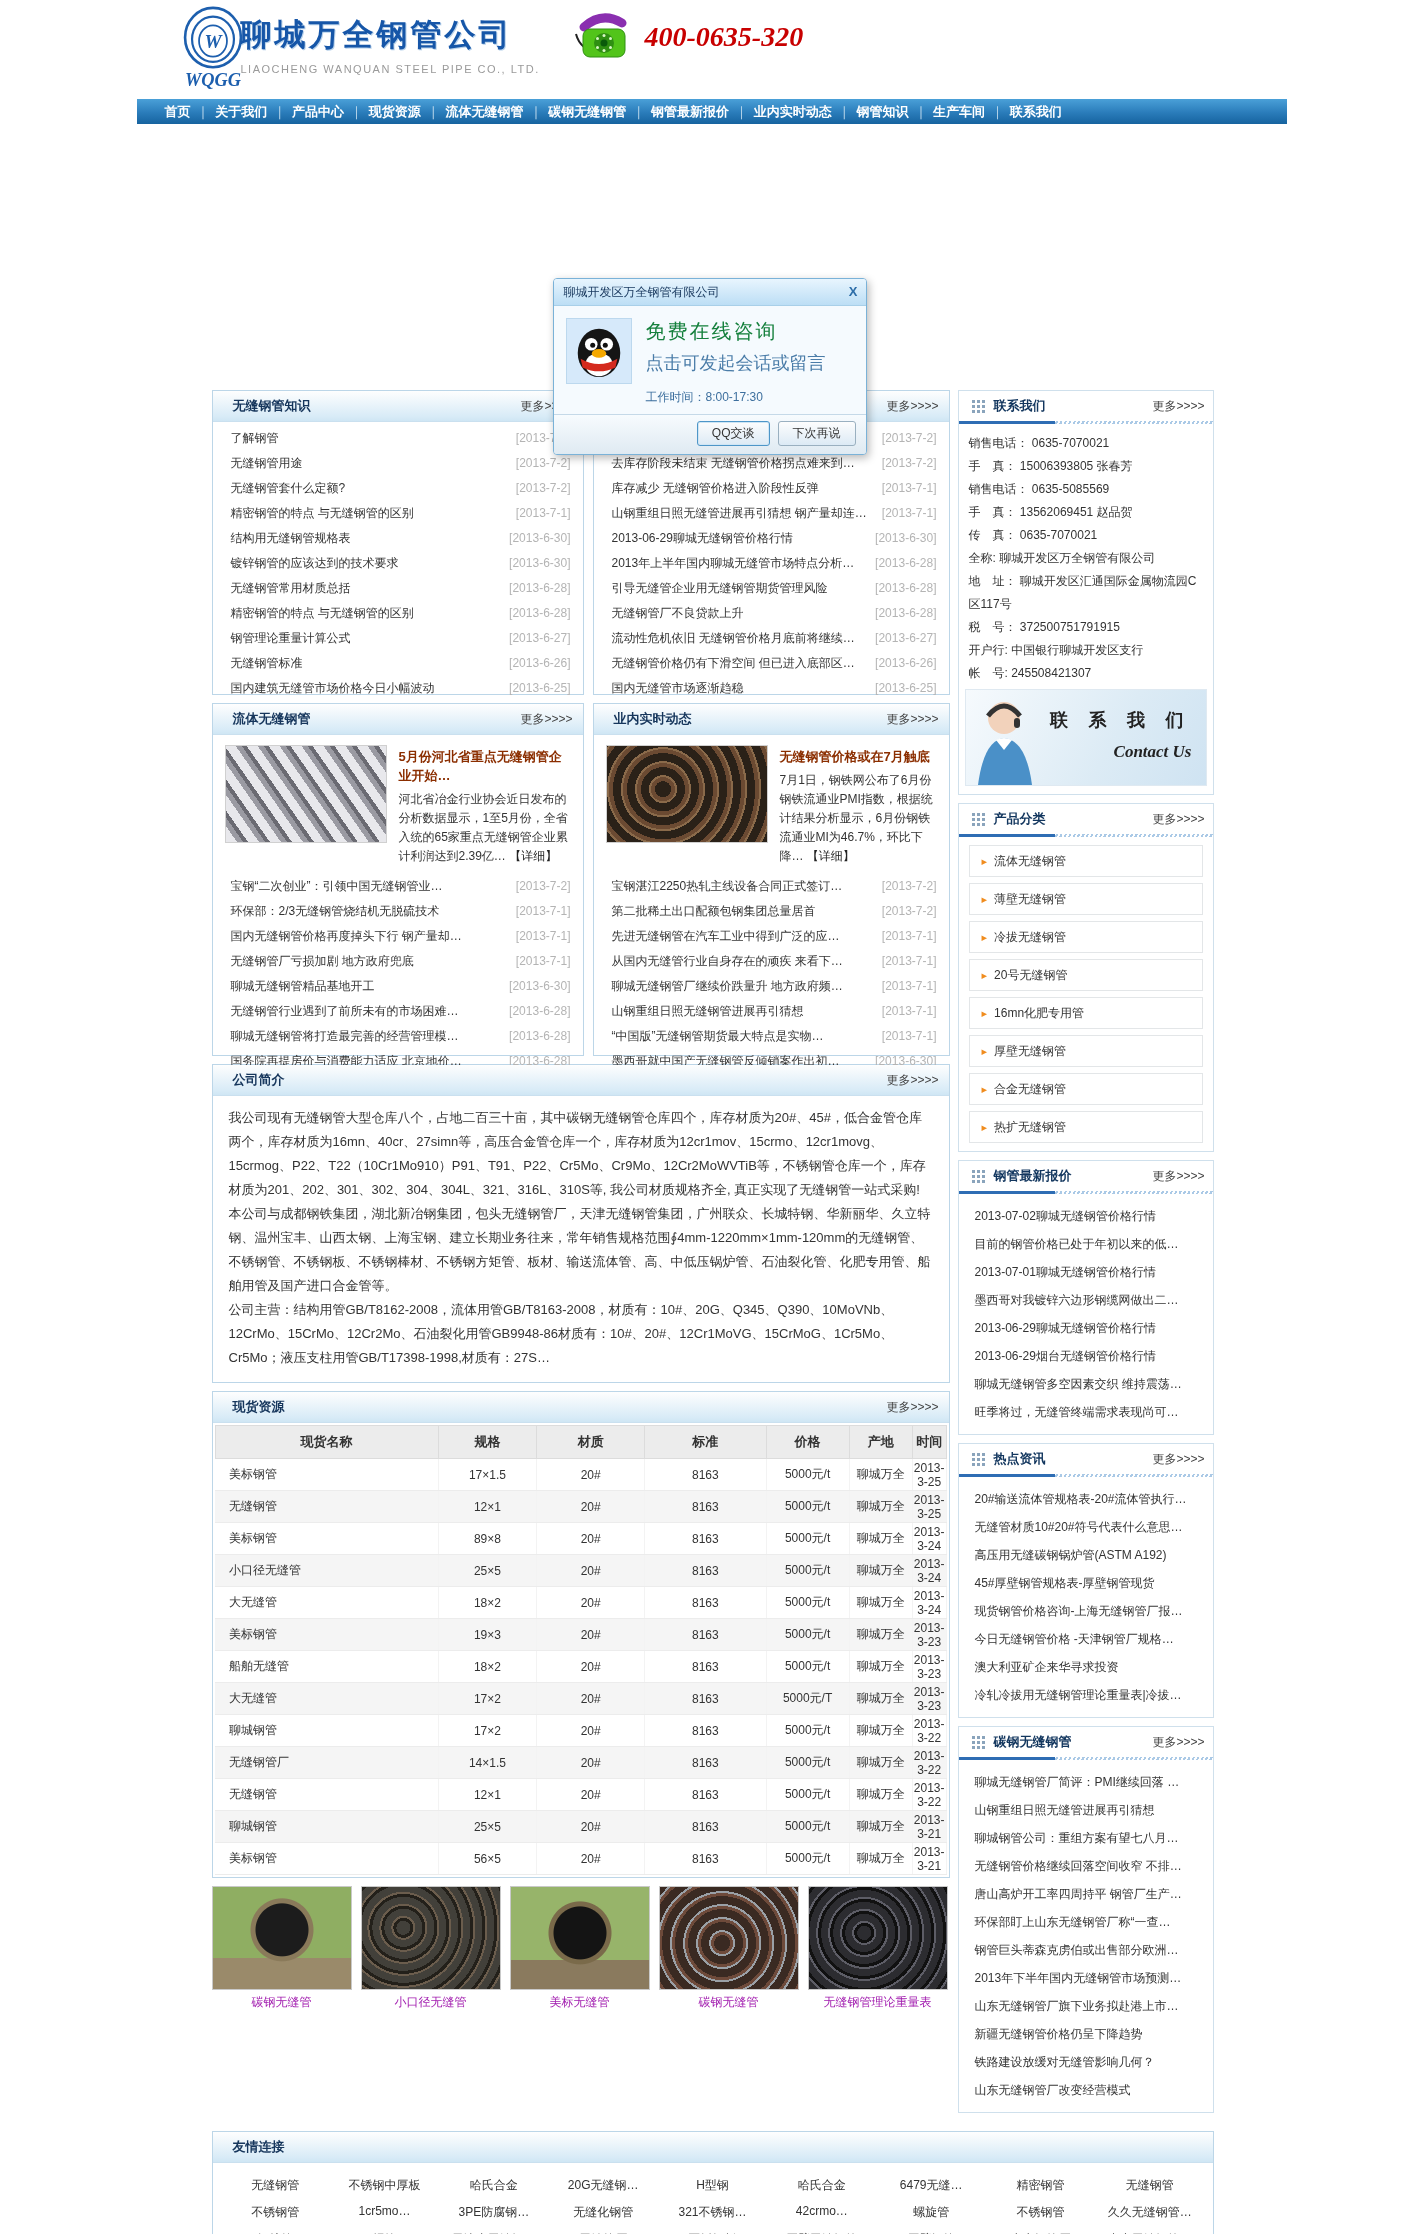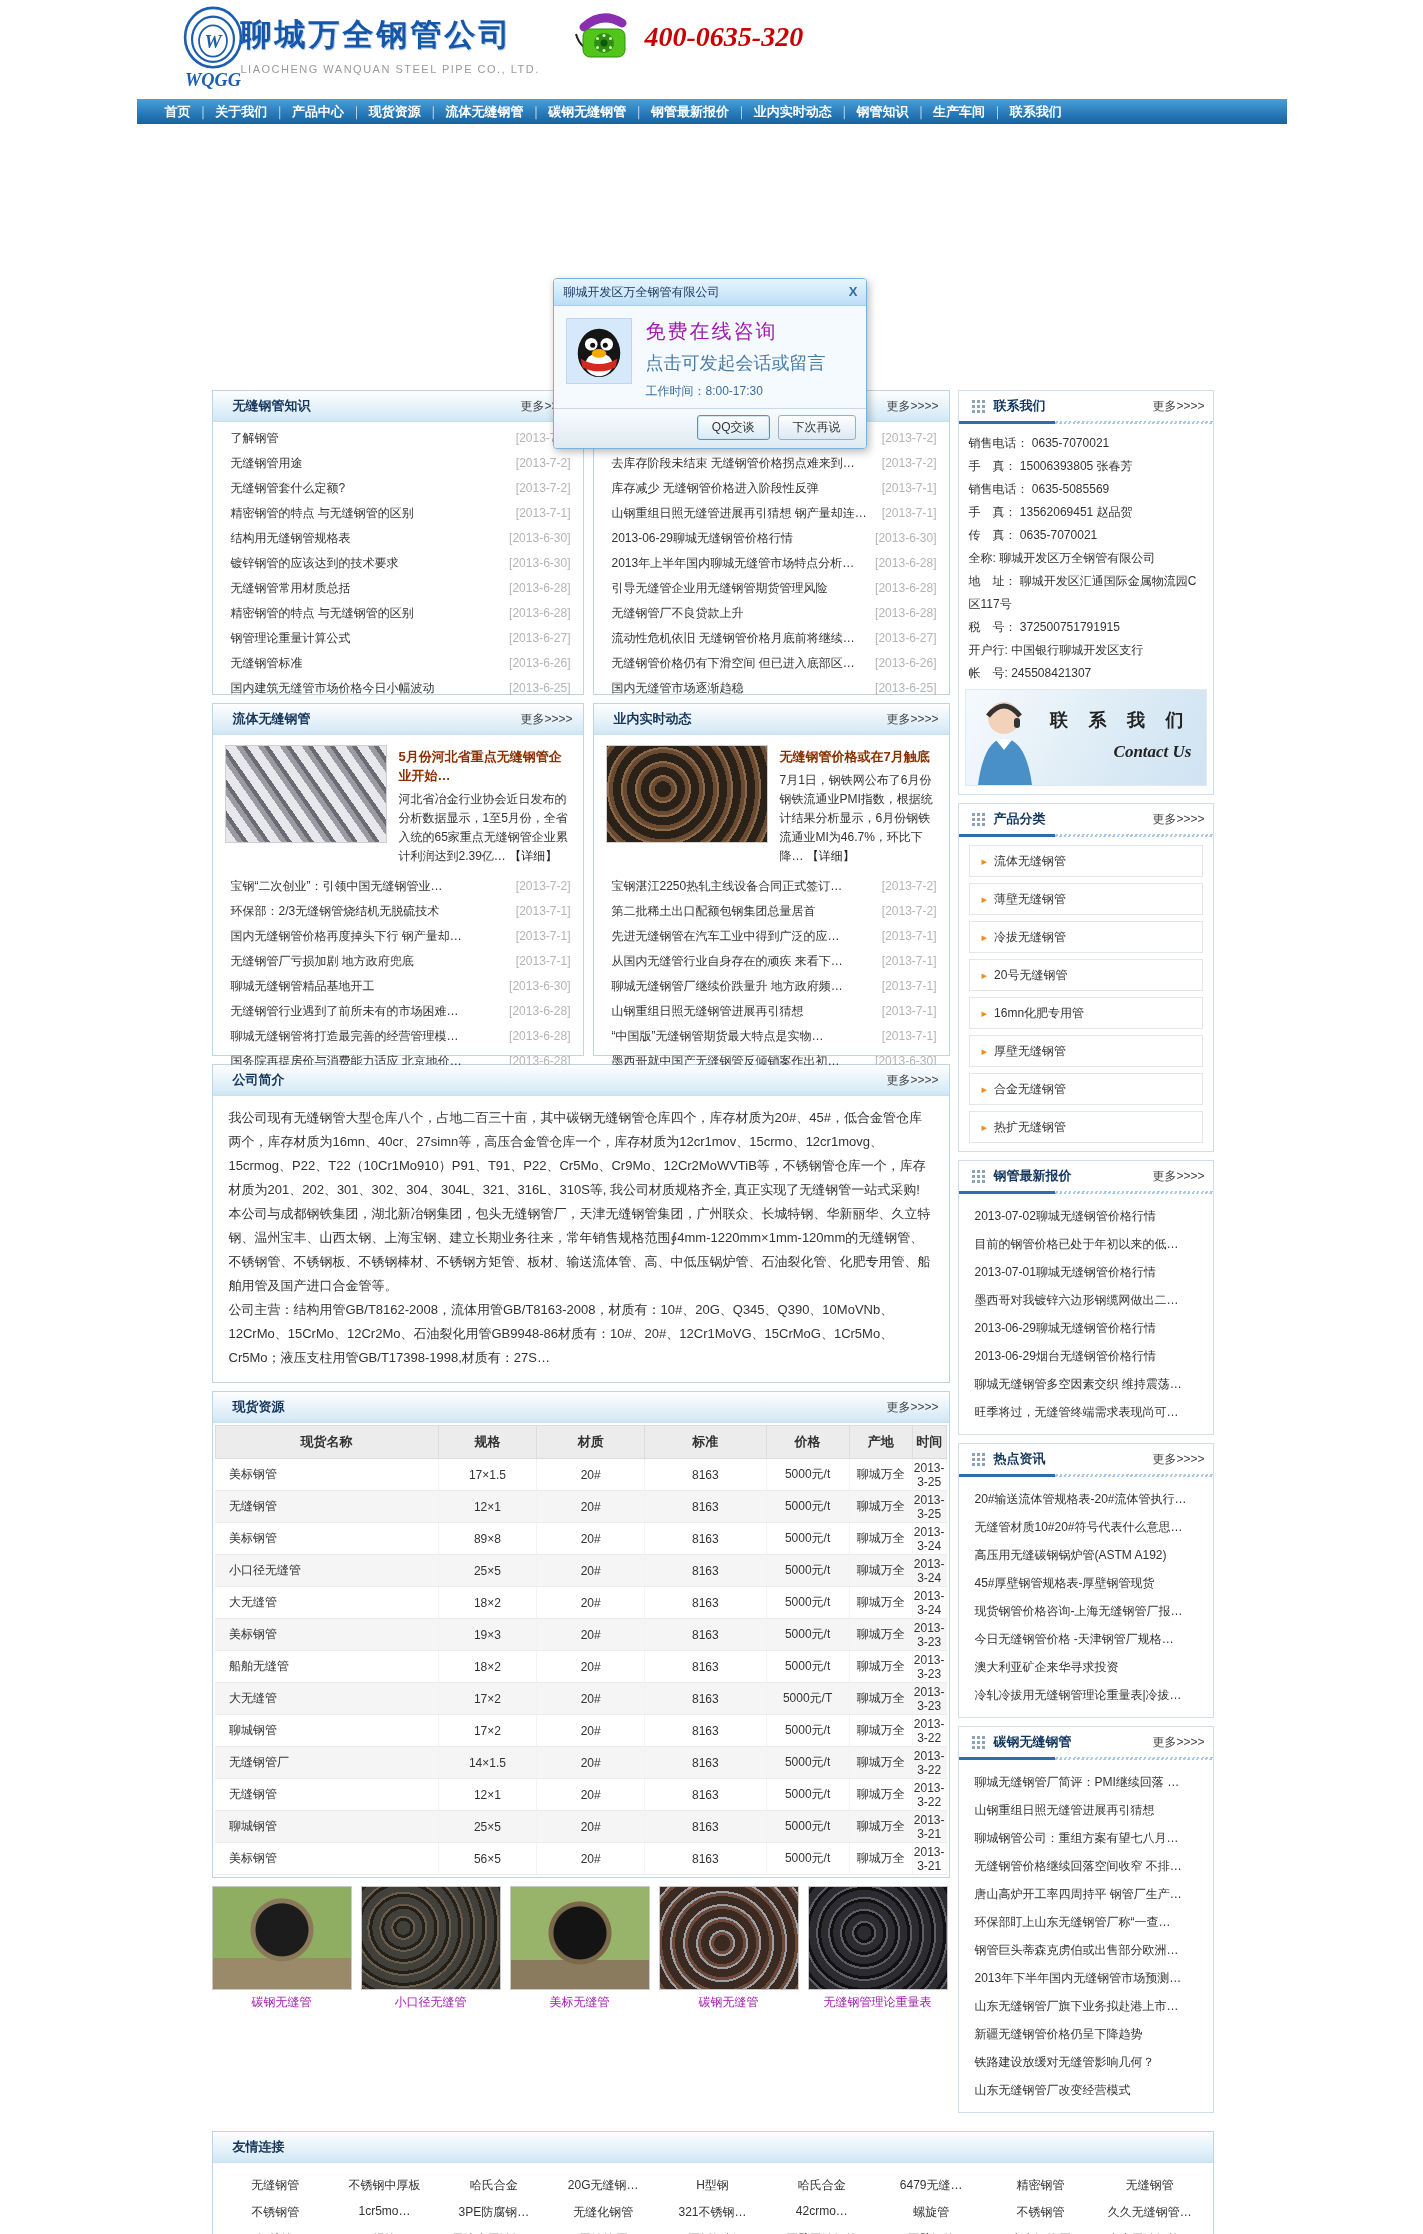--- a/index.html
+++ b/index.html
@@ -76,23 +76,23 @@
   
   .linksbox{margin:10px 0 0 75px;width:1002px;}
   .links-grid{display:grid;grid-template-columns:repeat(9,1fr);padding:14px 8px 16px;row-gap:10px;}
   .links-grid span{text-align:center;font-size:12px;color:#333;cursor:pointer;white-space:nowrap;overflow:hidden;}
   
   .qq-popup{position:absolute;left:416px;top:278px;width:312px;z-index:20;border:1px solid #7ab2d8;border-radius:4px;box-shadow:2px 3px 8px rgba(0,0,0,.28);background:#f5fafe;overflow:hidden;}
   .qq-title{height:26px;line-height:26px;background:linear-gradient(180deg,#e8f5fe,#bcdef5);padding:0 10px;font-size:12px;color:#16365c;position:relative;border-bottom:1px solid #a8cfe8;}
   .qq-close{position:absolute;right:8px;top:0;color:#2d6da8;font-weight:bold;cursor:pointer;font-size:13px;}
   .qq-body{display:flex;gap:14px;padding:12px 12px 8px;}
   .qq-avatar{width:64px;height:64px;background:#d6e9fa;border:1px solid #bcd8ee;flex:none;display:flex;align-items:center;justify-content:center;}
-  .qq-head{font-size:20px;color:#a21caf;letter-spacing:2px;}
+  .qq-head{font-size:20px;color:#15803d;letter-spacing:2px;}
   .qq-sub{font-size:18px;color:#4a7ca8;margin-top:6px;}
-  .qq-time{font-size:12px;color:#3d6f9e;margin-top:8px;}
+  .qq-time{font-size:12px;color:#3d6f9e;margin-top:14px;}
   .qq-btns{display:flex;justify-content:flex-end;gap:8px;padding:6px 10px 8px;background:linear-gradient(180deg,#f7fbfe,#dfeaf2);border-top:1px solid #c5d9e8;}
   .qq-btn{padding:3px 14px;font-size:12px;color:#333;border-radius:3px;background:linear-gradient(180deg,#fdfdfd,#dceaf5);cursor:pointer;}
   .qq-btn.primary{border:1px solid #4e96c8;box-shadow:0 0 0 1px #cfe6f5 inset;}
   .qq-btn.secondary{border:1px solid #9ab0c0;}
 </style>
 </head>
 <body>
 
 <div class="container">
 

